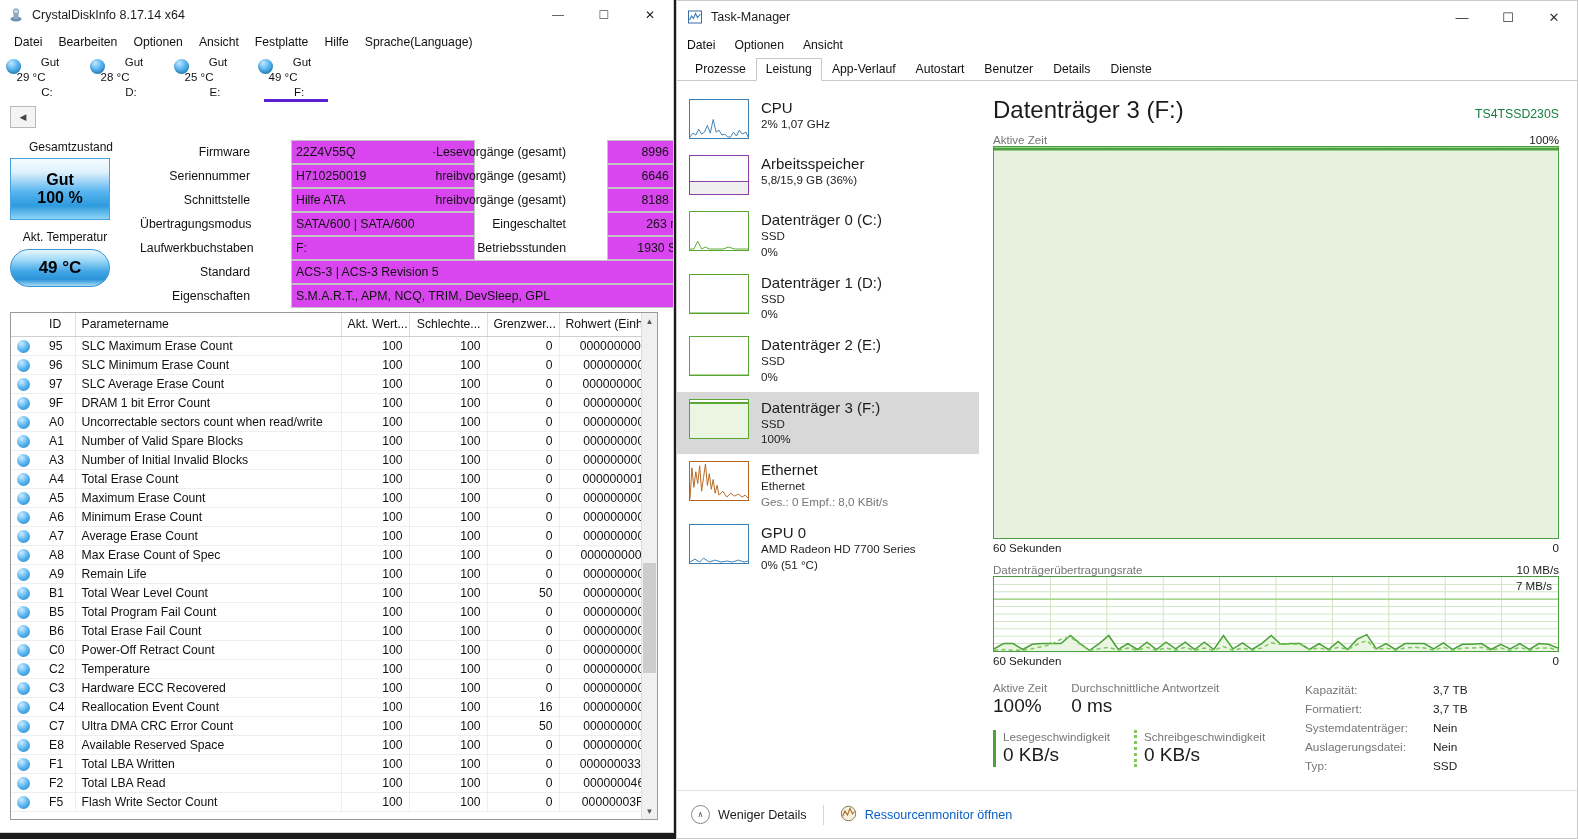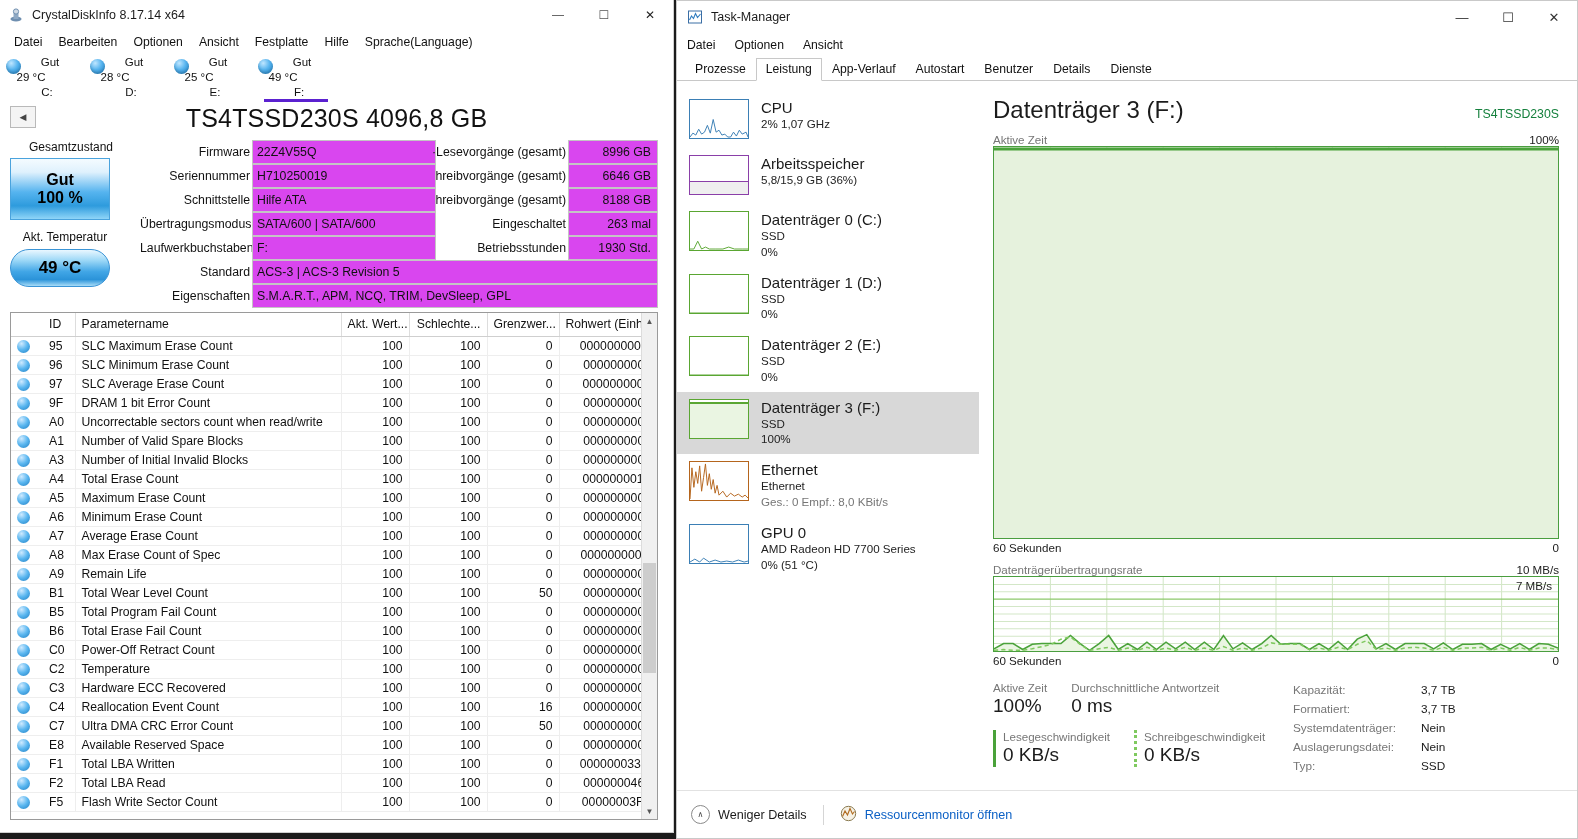--- a/index.html
+++ b/index.html
@@ -73,21 +73,21 @@
   .cdi-health b { font-size: 16px; color: #000; font-weight: bold; line-height: 1.15; }
   .cdi-temp-lbl { position: absolute; left: 10px; top: 128px; width: 110px; text-align: center; font-size: 12px; color: #111; }
   .cdi-temp {
     position: absolute; left: 10px; top: 147px; width: 100px; height: 38px; border-radius: 19px;
     border: 1px solid #3a94d6;
     background: linear-gradient(to bottom, #e9f7ff 0%, #9fd9f7 28%, #41a6e6 60%, #2b93d9 82%, #a9ddf8 100%);
     display: flex; align-items: center; justify-content: center;
     font-size: 17px; font-weight: bold; color: #000;
   }
 
-  .kvrow { position: absolute; height: 24px; display: flex; align-items: center; }
+  .kvrow { position: absolute; height: 24px; display: flex; align-items: center; gap: 39px; }
   .kvlabel { font-size: 12.3px; color: #111; text-align: right; }
   .kvbox {
     height: 24px; border: 1px solid #c4c4c4; background:#d946ef;
     display: flex; align-items: center; padding: 0 4px; font-size: 12.3px; color: #111;
   }
   .kvbox.right { justify-content: flex-end; padding-right: 6px; }
 
   .cdi-table-wrap {
     position: absolute; left: 10px; top: 312px; width: 648px; height: 508px;
     border: 1px solid #9a9a9a; background: #fff; overflow: hidden;
@@ -161,21 +161,21 @@
   .rate-peak { position: absolute; right: 6px; top: 2px; font-size: 11.6px; color: #1b1b1b; }
 
   .stats { display: flex; margin-top: 14px; }
   .stats-left { width: 290px; }
   .stat-lbl { font-size: 11.6px; color: #767676; }
   .stat-val { font-size: 19px; color: #1b1b1b; line-height: 1.25; }
   .stat-row { display: flex; }
   .stat-col { margin-right: 24px; }
   .stat-col.bar-solid { border-left: 3px solid #4aa23a; padding-left: 7px; }
   .stat-col.bar-dash { border-left: 3px dotted #7fc95f; padding-left: 7px; }
-  .stats-right { margin-left: 10px; }
+  .stats-right { margin-left: 22px; }
   .kv2 { display: flex; font-size: 11.8px; line-height: 1.62; }
   .kv2 .k { width: 128px; color: #767676; }
   .kv2 .v { color: #1b1b1b; }
 
   .tm-footer {
     position: absolute; left: 0; right: 0; bottom: 0; height: 48px;
     border-top: 1px solid #e2e2e2; display: flex; align-items: center; padding-left: 14px; gap: 10px;
   }
   .foot-btn { display: flex; align-items: center; gap: 8px; font-size: 12.6px; color: #1b1b1b; }
   .circ { width: 19px; height: 19px; border-radius: 50%; border: 1px solid #8a8a8a; display:flex; align-items:center; justify-content:center; font-size: 8px; color: #444; }
@@ -237,21 +237,20 @@
         <div class="disk-item active">
           <span class="disk-bulb"></span>
           <span class="disk-state">Gut</span>
           <span class="disk-temp">49 °C</span>
           <span class="disk-letter">F:</span>
         </div>
       </div>
 
     <div class="cdi-infopanel">
       <div class="cdi-navbtn">◀</div>
-      <div class="cdi-model">TS4TSSD230S 4096,8 GB</div>
       <div class="cdi-overall-lbl">Gesamtzustand</div>
       <div class="cdi-health">
         <b>Gut</b>
         <b>100 %</b>
       </div>
       <div class="cdi-temp-lbl">Akt. Temperatur</div>
       <div class="cdi-temp">49 °C</div>
       <div id="cdi-fields">
           <div class="kvrow" style="left: 140px; top: 38px;">
             <span class="kvlabel" style="width:110px;display:inline-block;">Firmware</span>

